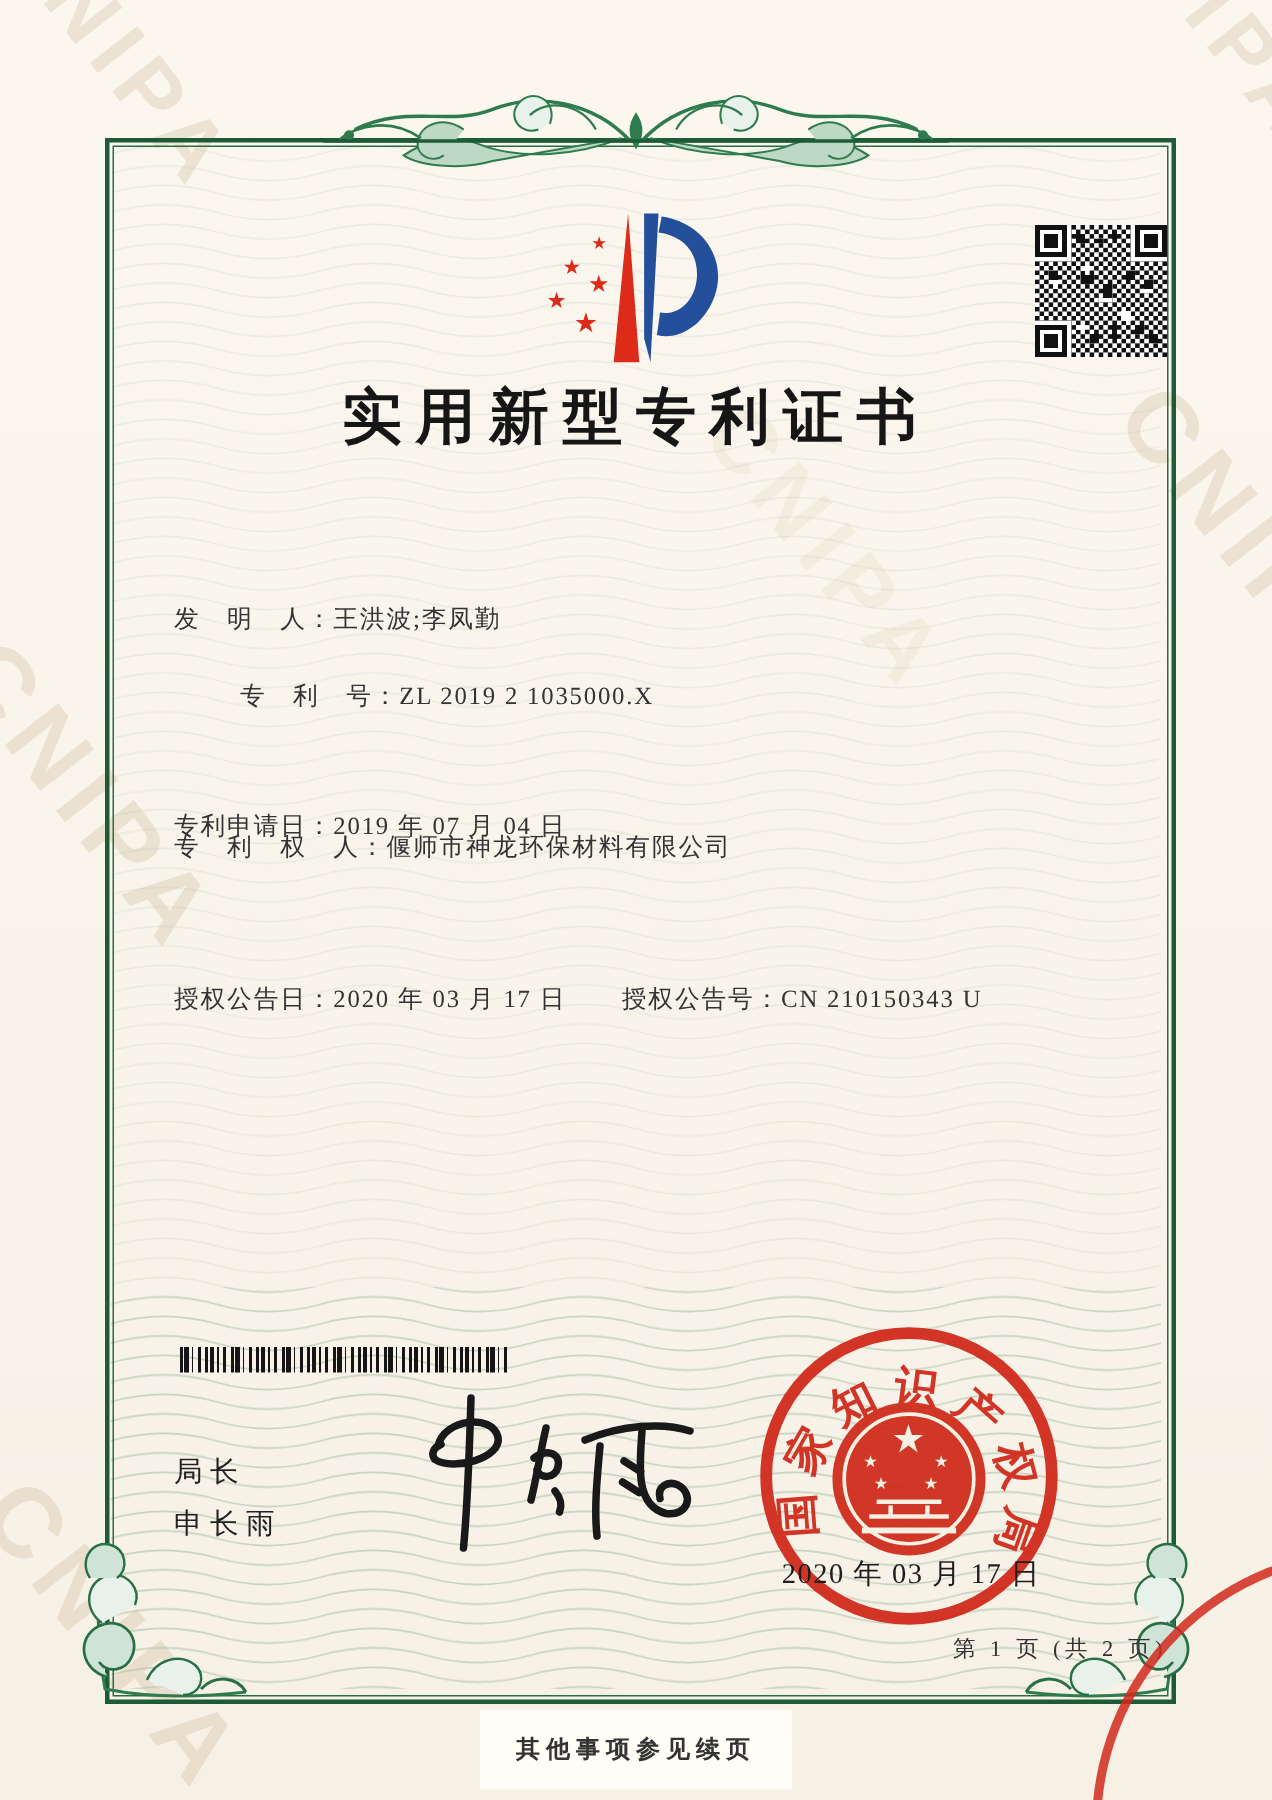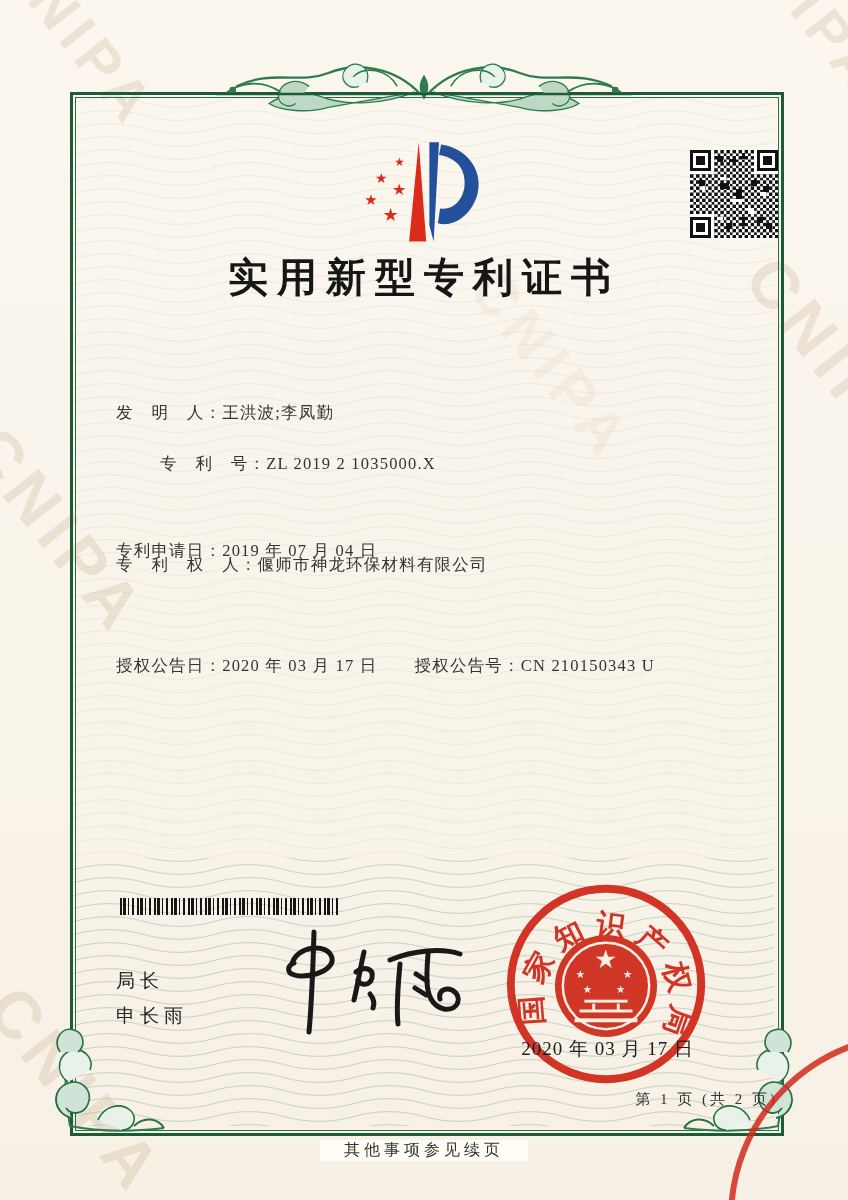--- a/index.html
+++ b/index.html
@@ -29,21 +29,21 @@
       #151515 12px 14px,transparent 14px 17px);}
   .signer-title{position:absolute;left:116px;top:968px;font-size:19px;letter-spacing:5px;color:#222;z-index:3;}
   .signer-name{position:absolute;left:116px;top:1003px;font-size:19px;letter-spacing:5px;color:#222;z-index:3;}
   .signature{position:absolute;left:232px;top:924px;z-index:4;}
   .seal{position:absolute;left:498px;top:878px;z-index:4;opacity:0.95;}
   .seal-date{position:absolute;left:505px;top:1036px;width:205px;text-align:center;
     font-size:19px;letter-spacing:1px;color:#1d1d1d;z-index:5;}
   .page-info{position:absolute;left:70px;width:708px;top:1090px;text-align:right;
     font-size:15px;letter-spacing:3px;color:#333;z-index:3;}
   .cont-note{position:absolute;left:50%;transform:translateX(-50%);top:1140px;
-    background:#fffdf6;padding:0 24px;font-size:16px;letter-spacing:4px;color:#333;z-index:3;}
+    background:#fffdf6;padding:16px 24px;font-size:16px;letter-spacing:4px;color:#333;z-index:3;font-weight:bold;}
   .flourish-top{position:absolute;left:50%;margin-left:-220px;top:50px;z-index:3;}
   .flourish-bl{position:absolute;left:38px;top:1022px;z-index:3;}
   .flourish-br{position:absolute;right:38px;top:1022px;z-index:3;transform:scaleX(-1);}
   .corner-stamp{position:absolute;left:728px;top:1032px;width:360px;height:360px;
     border-radius:50%;border:6px solid rgba(209,42,28,0.85);z-index:4;}
 </style>
 </head>
 <body>
 
 <div class="page">

